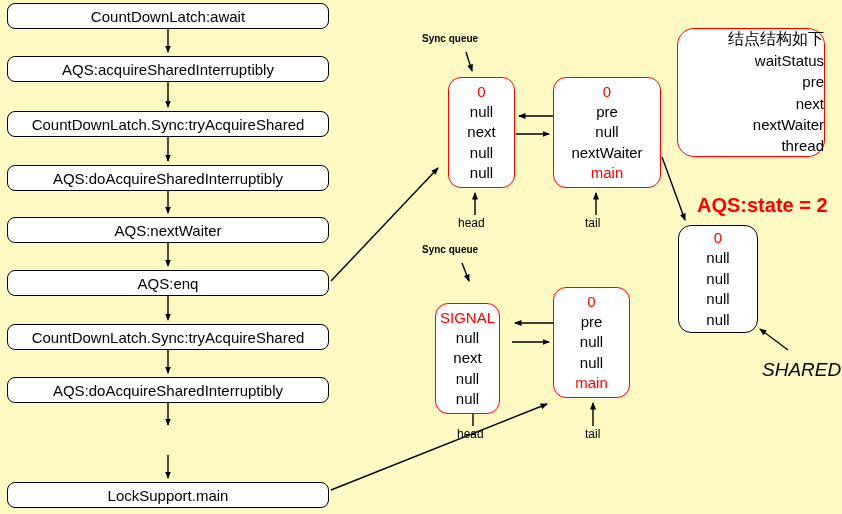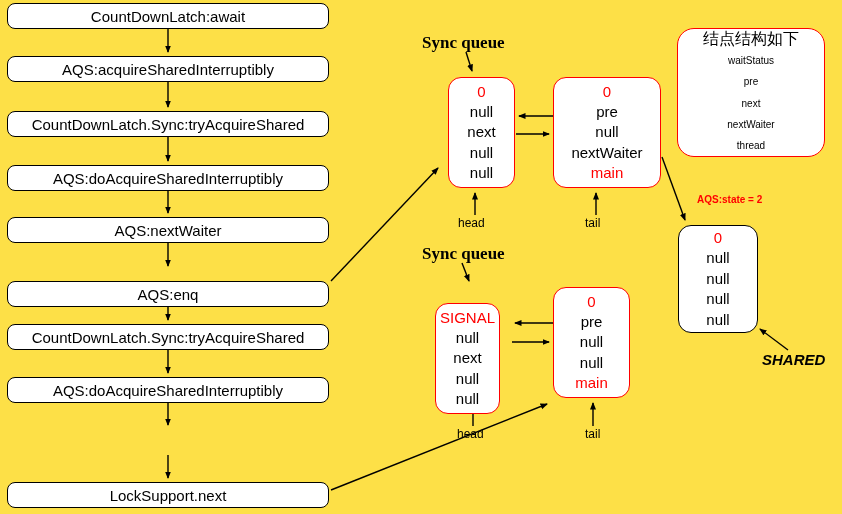--- a/index.html
+++ b/index.html
@@ -1,17 +1,17 @@
 <!DOCTYPE html>
 <html style="--red: #ff0000;"><head>
 <meta charset="utf-8">
 <style>
   html,body { margin:0; padding:0; background:#ffffff; }
   .canvas {
-    position:relative; width:842px; height:514px; background:#fde047;
+    position:relative; width:842px; height:514px; background:#fef9c3;
     font-family:"Liberation Sans", sans-serif; color:#000000; overflow:hidden;
   }
   svg.overlay { position:absolute; left:0; top:0; width:842px; height:514px; pointer-events:none; }
 
   .fbox {
     position:absolute; left:7px; width:322px; height:26px;
     border:1.3px solid #000; border-radius:8px; background:#fff;
     display:flex; align-items:center; justify-content:center;
     font-size:15px; box-sizing:border-box;
   }
@@ -22,29 +22,29 @@
     display:flex; flex-direction:column; justify-content:center;
     text-align:center; font-size:15px;
   }
   .node .row { line-height:20.4px; height:20.4px; }
   .node.black-border { border-color:#000; height:108px; }
   .red { color:var(--red,#ff0000); }
 
   .struct-box {
     position:absolute; left:677px; top:28px; width:148px; height:129px; box-sizing:border-box;
     border:1.6px solid var(--red,#ff0000); border-radius:17px; background:#fff;
-    display:flex; flex-direction:column; justify-content:center; text-align:center;
+    display:flex; flex-direction:column; justify-content:center; text-align:right;
   }
   .struct-box .title { font-size:16px; line-height:21.4px; }
-  .struct-box .row   { font-size:10px; line-height:21.4px; }
+  .struct-box .row   { font-size:15px; line-height:21.4px; }
 
-  .qlabel   { position:absolute; font-size:17px; font-weight:bold; white-space:nowrap;font-family:Liberation Serif, serif; }
+  .qlabel   { position:absolute; font-size:10px; font-weight:bold; white-space:nowrap; }
   .sublabel { position:absolute; font-size:12px; white-space:nowrap; }
-  .state-label  { position:absolute; left:697px; top:194px; font-size:10px; font-weight:bold; color:var(--red,#ff0000); white-space:nowrap; }
-  .shared-label { position:absolute; left:762px; top:351px; font-size:15px; font-weight:bold; font-style:italic; white-space:nowrap; }
+  .state-label  { position:absolute; left:697px; top:194px; font-size:20px; font-weight:bold; color:var(--red,#ff0000); white-space:nowrap; }
+  .shared-label { position:absolute; left:762px; top:359px; font-size:19px; font-weight:normal; font-style:italic; white-space:nowrap; }
 </style>
 </head>
 <body>
 
 <div class="canvas">
 
   <svg class="overlay" viewBox="0 0 842 514" xmlns="http://www.w3.org/2000/svg">
     <defs>
       <marker id="ah" markerWidth="9" markerHeight="8" refX="6.5" refY="3" orient="auto" markerUnits="userSpaceOnUse">
         <path d="M0,0 L7.5,3 L0,6 z" fill="#000"></path>
@@ -78,24 +78,24 @@
 
       <line x1="788" y1="350" x2="760" y2="329" marker-end="url(#ah)"></line>
     </g>
   </svg>
 
   <div class="fbox" style="top:3px">CountDownLatch:await</div>
   <div class="fbox" style="top:56px">AQS:acquireSharedInterruptibly</div>
   <div class="fbox" style="top:111px">CountDownLatch.Sync:tryAcquireShared</div>
   <div class="fbox" style="top:165px">AQS:doAcquireSharedInterruptibly</div>
   <div class="fbox" style="top:217px">AQS:nextWaiter</div>
-  <div class="fbox" style="top:281px">AQS:enq</div>
+  <div class="fbox" style="top:270px">AQS:enq</div>
   <div class="fbox" style="top:324px">CountDownLatch.Sync:tryAcquireShared</div>
   <div class="fbox" style="top:377px">AQS:doAcquireSharedInterruptibly</div>
-  <div class="fbox" style="top:482px">LockSupport.next</div>
+  <div class="fbox" style="top:482px">LockSupport.main</div>
 
   <div class="qlabel" style="left:422px;top:33px">Sync queue</div>
 
   <div class="node" style="left:448px;top:77px;width:67px">
     <div class="row red">0</div>
     <div class="row">null</div>
     <div class="row">next</div>
     <div class="row">null</div>
     <div class="row">null</div>
   </div>

